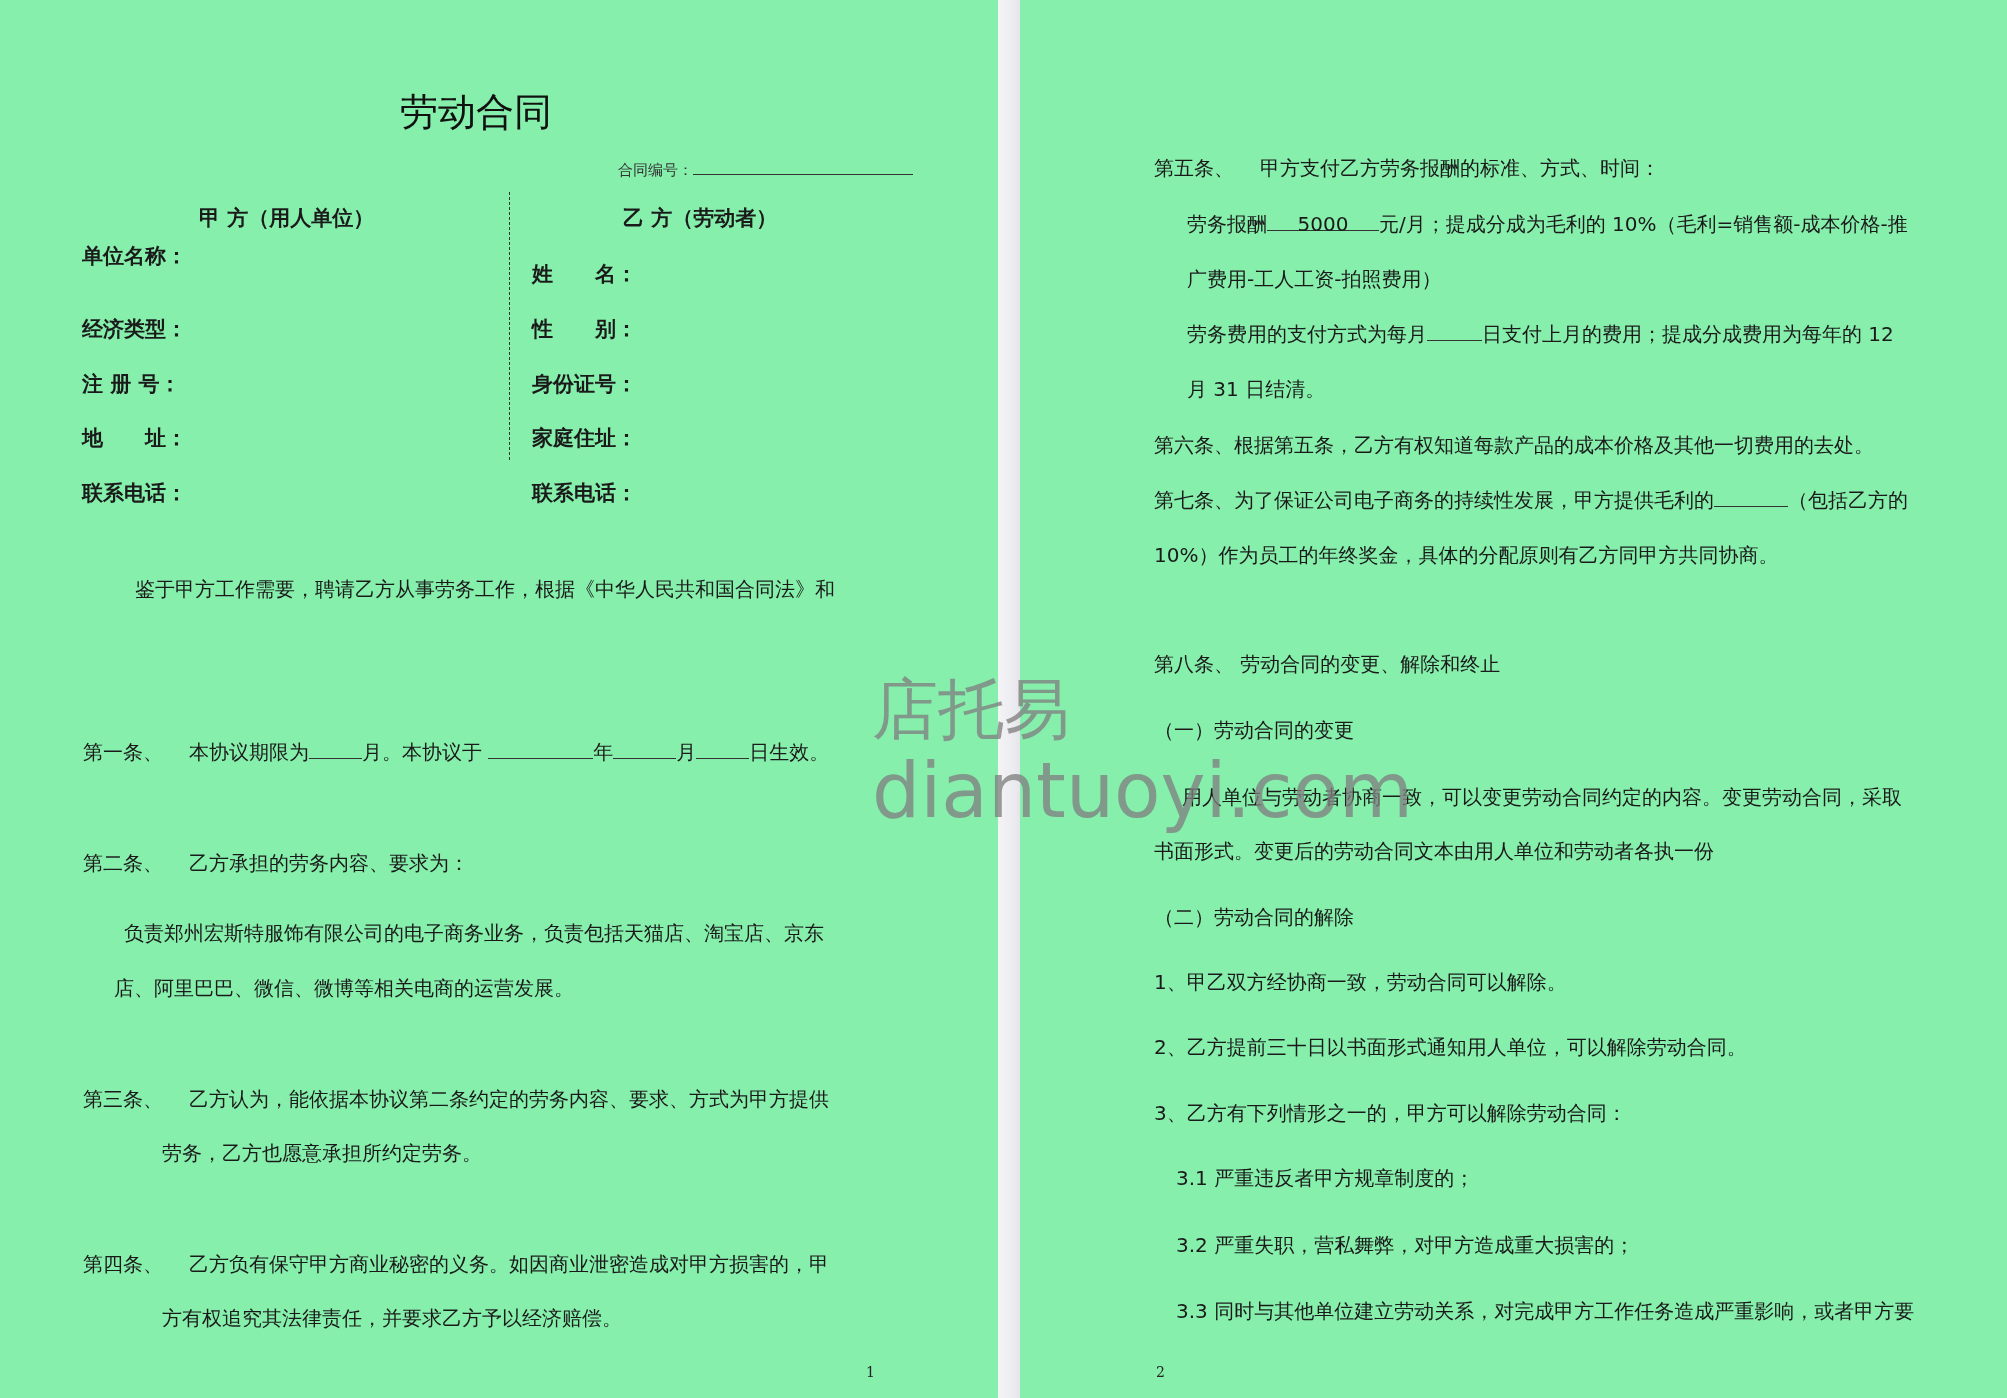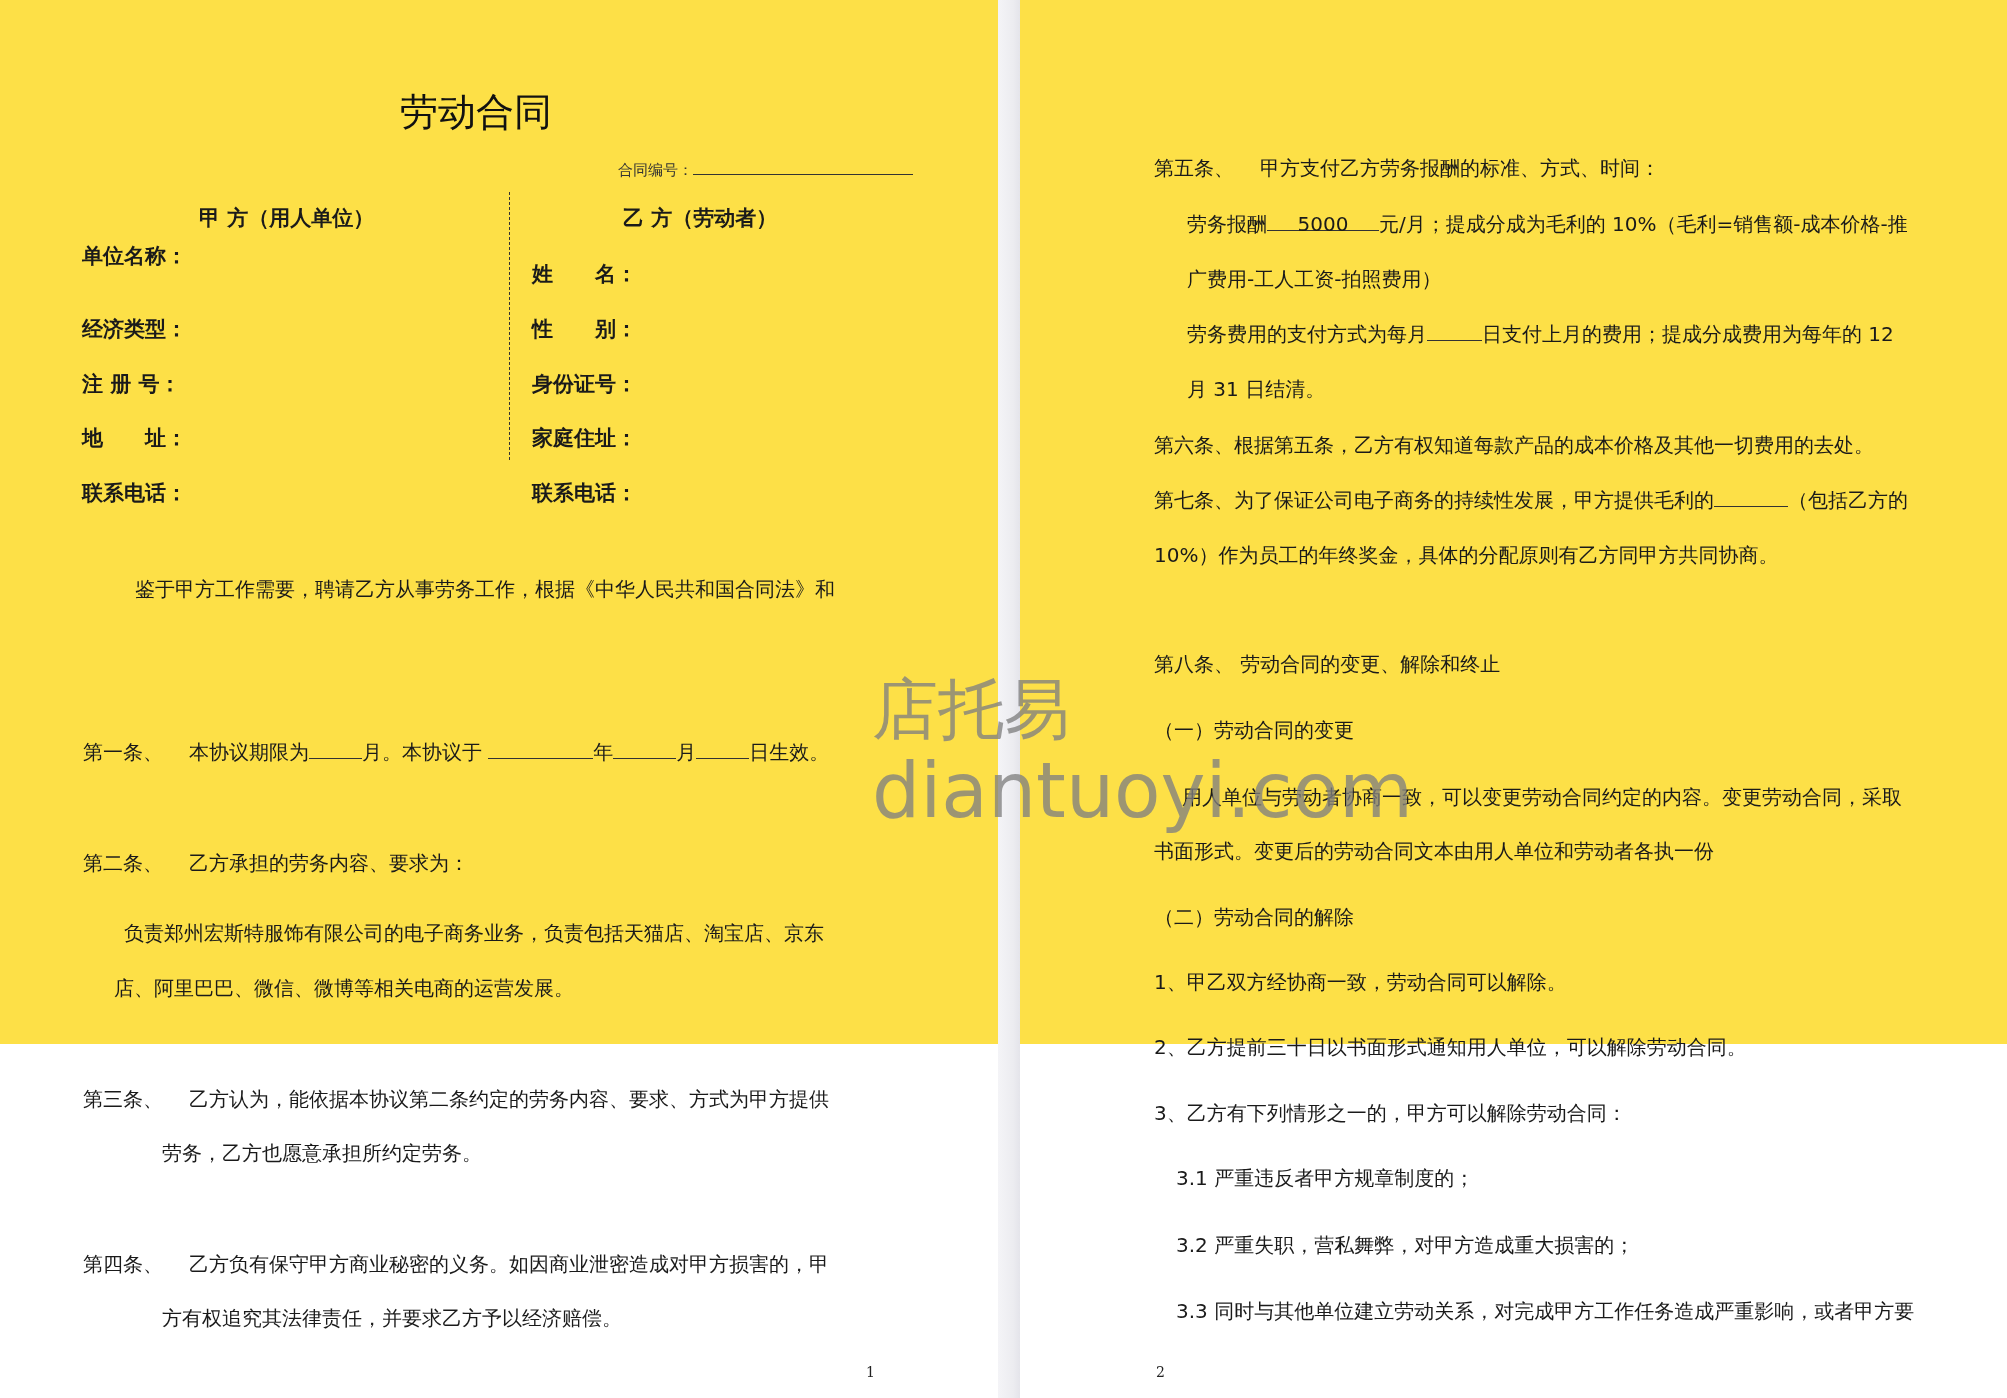--- a/index.html
+++ b/index.html
@@ -2,21 +2,21 @@
 <html><head>
 <meta charset="utf-8">
 <style>
   html, body { margin: 0; padding: 0; }
   body {
     width: 2007px; height: 1398px; position: relative; overflow: hidden;
     background: #ffffff;
     font-family: "DejaVu Sans", "Liberation Sans", sans-serif;
     color: #1a1a1a;
   }
-  .page { position: absolute; top: 0; height: 1044px; background: #fde047; }
+  .page { position: absolute; top: 0; height: 1398px; background: #86efac; }
   #page1 { left: 0; width: 998px; }
   #page2 { left: 1020px; width: 987px; padding-left: 32px; }
   .gutter {
     position: absolute; left: 998px; top: 0; width: 22px; height: 1398px;
     background: linear-gradient(to right, #f4f4f7 0%, #ececf0 70%, #e4e4ea 100%);
   }
   .line {
     position: absolute; white-space: nowrap;
     font-size: 20px; line-height: 28px; height: 28px;
     transform: translateY(-50%);

